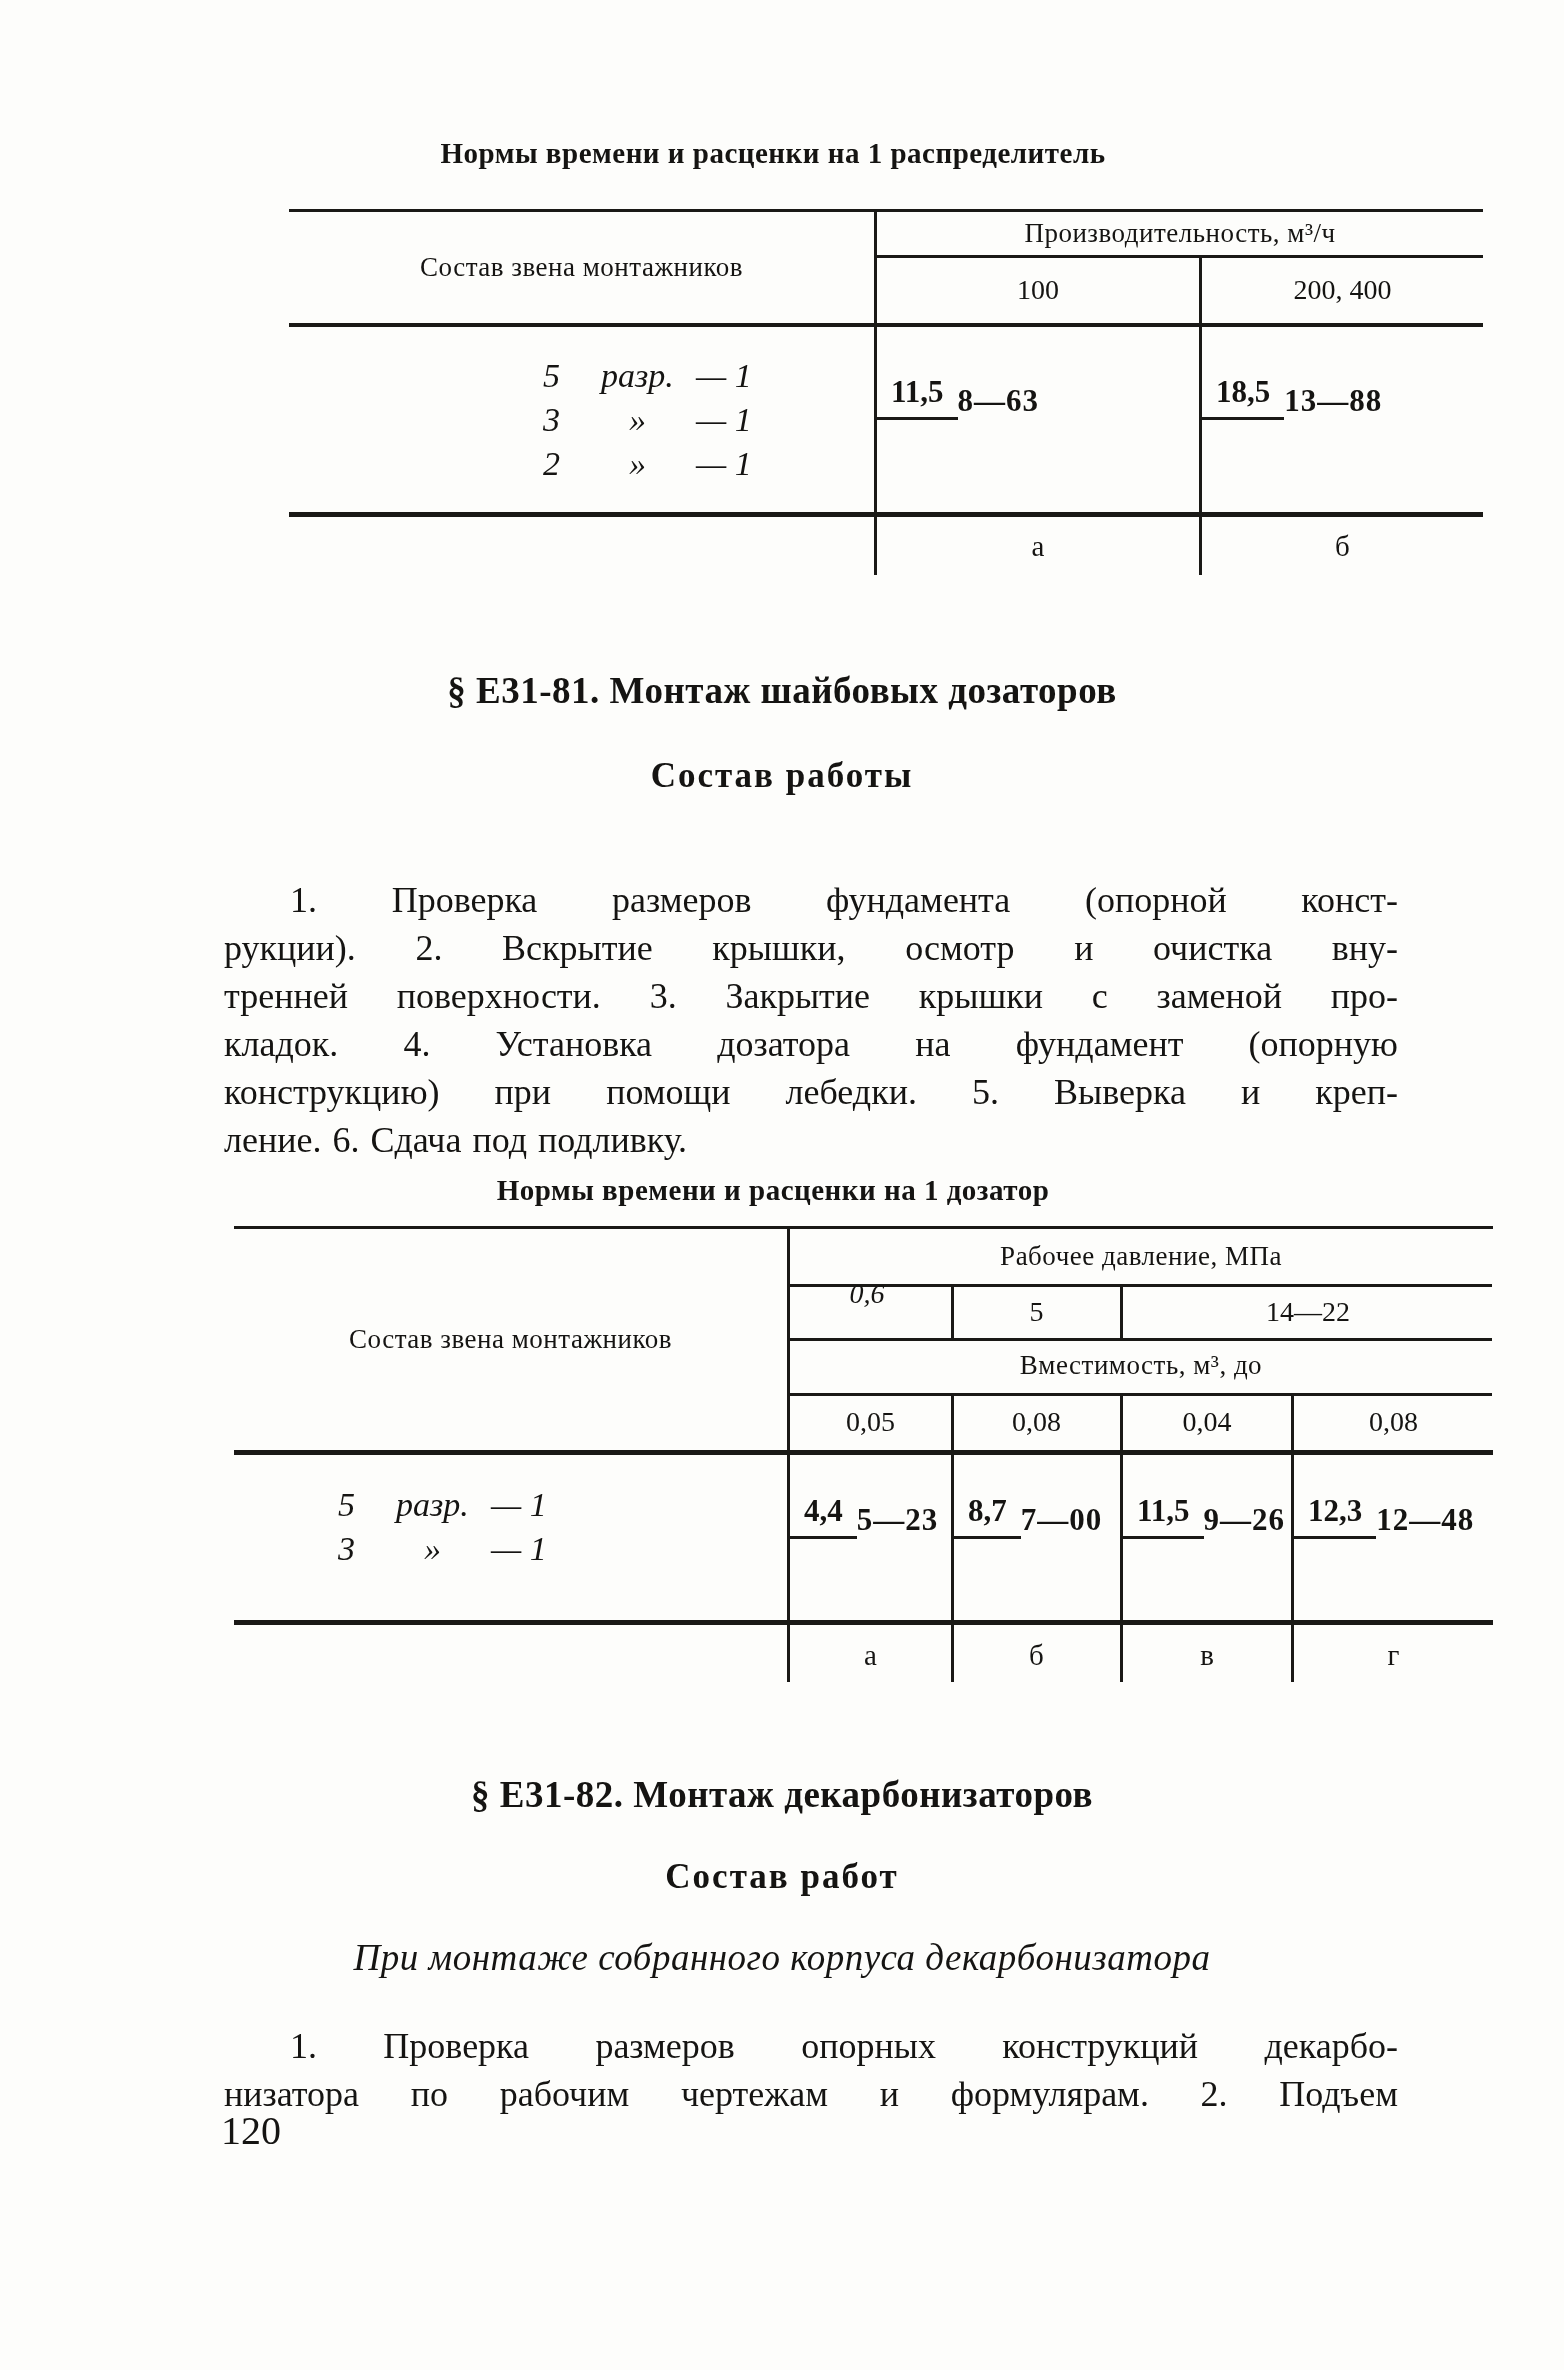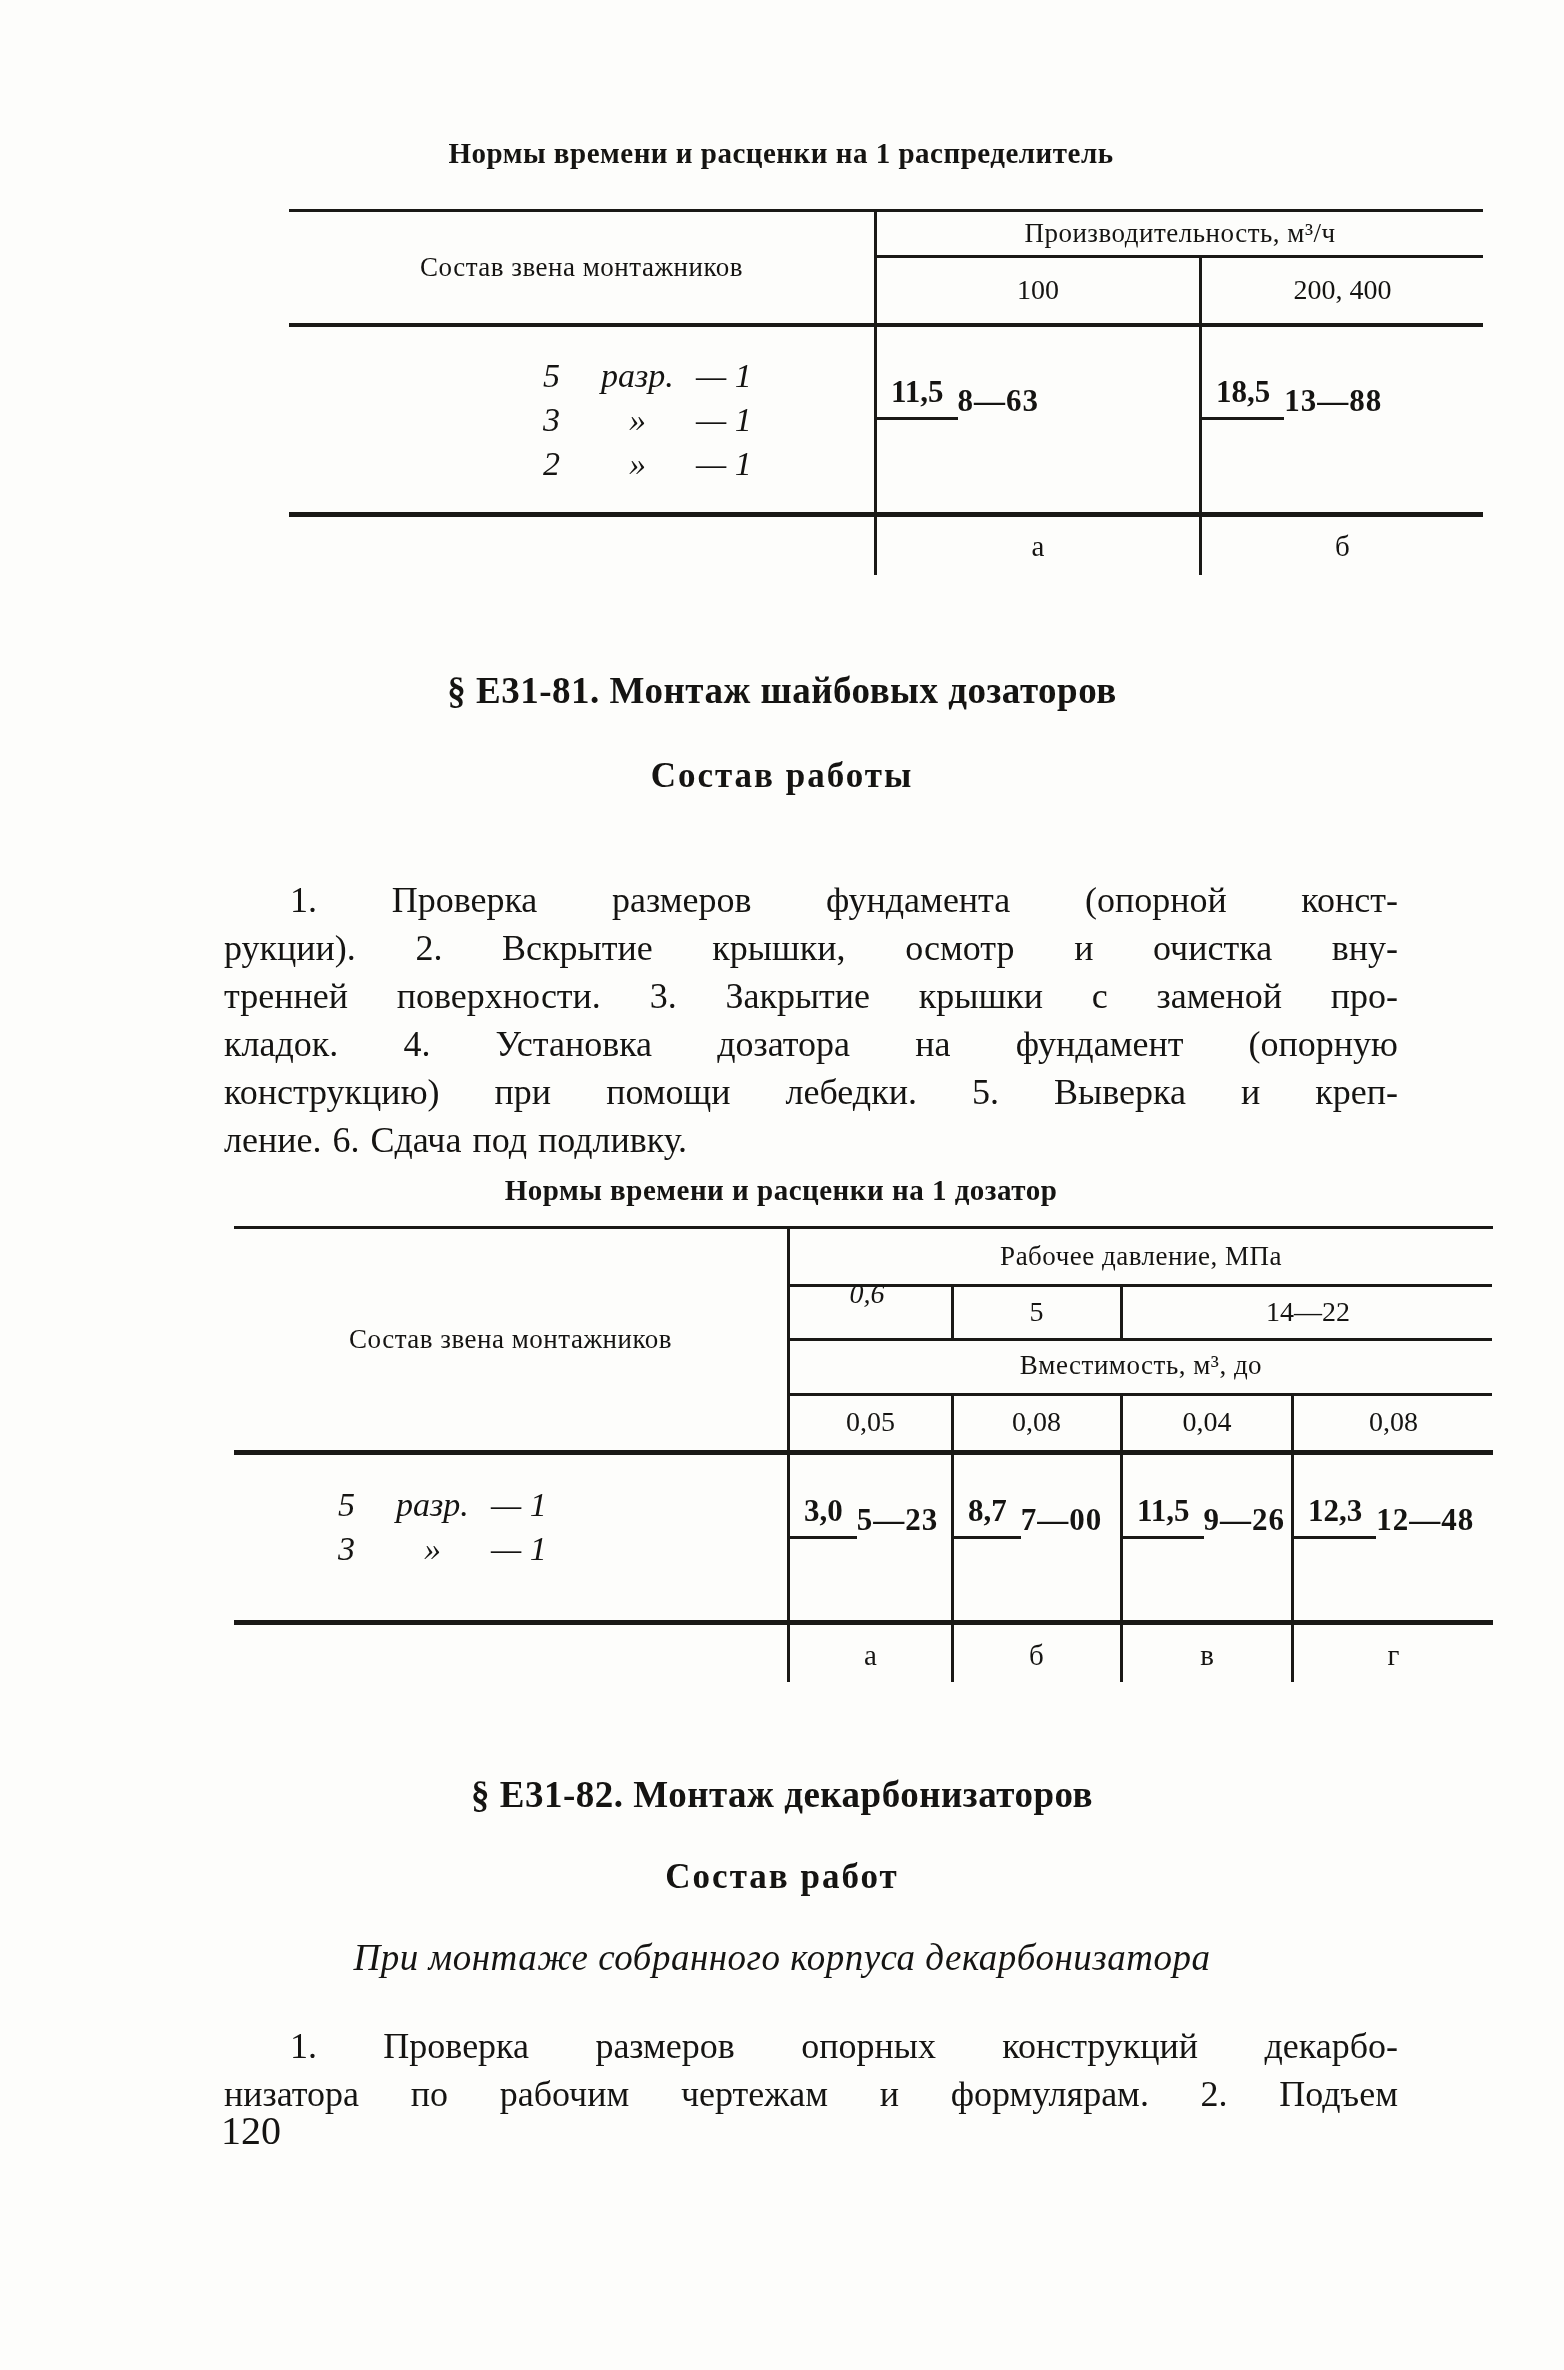--- a/index.html
+++ b/index.html
@@ -8,21 +8,21 @@
     width:1564px;height:2370px;
     background:#fdfdfb;
     font-family:"Liberation Serif","DejaVu Serif",serif;
     color:#151412;
     overflow:hidden;
   }
   
   .hl,.vl{position:absolute;background:#1a1916;}
   
   .tbl-title{
-    position:absolute;left:194px;width:1174px;
+    position:absolute;left:186px;width:1174px;
     text-align:center;font-weight:700;font-size:29px;letter-spacing:0.5px;
   }
   .sec-heading{
     position:absolute;left:195px;width:1174px;
     text-align:center;font-weight:700;font-size:37px;letter-spacing:0.5px;
   }
   .sub-heading{
     position:absolute;left:195px;width:1174px;
     text-align:center;font-weight:700;font-size:35px;letter-spacing:2px;
   }
@@ -157,21 +157,21 @@
         <span class="c">— 1</span>
       </div>
       <div class="crew-line">
         <span class="g">3</span>
         <span class="w">»</span>
         <span class="c">— 1</span>
       </div>
     </div>
 
     <div class="frac" style="left:556px;top:267px;width:161px;">
-      <span class="num">3,0</span>
+      <span class="num">4,4</span>
       <span class="den">5—23</span>
     </div>
     <div class="frac" style="left:720px;top:267px;width:165px;">
       <span class="num">8,7</span>
       <span class="den">7—00</span>
     </div>
     <div class="frac" style="left:889px;top:267px;width:168px;">
       <span class="num">11,5</span>
       <span class="den">9—26</span>
     </div>

